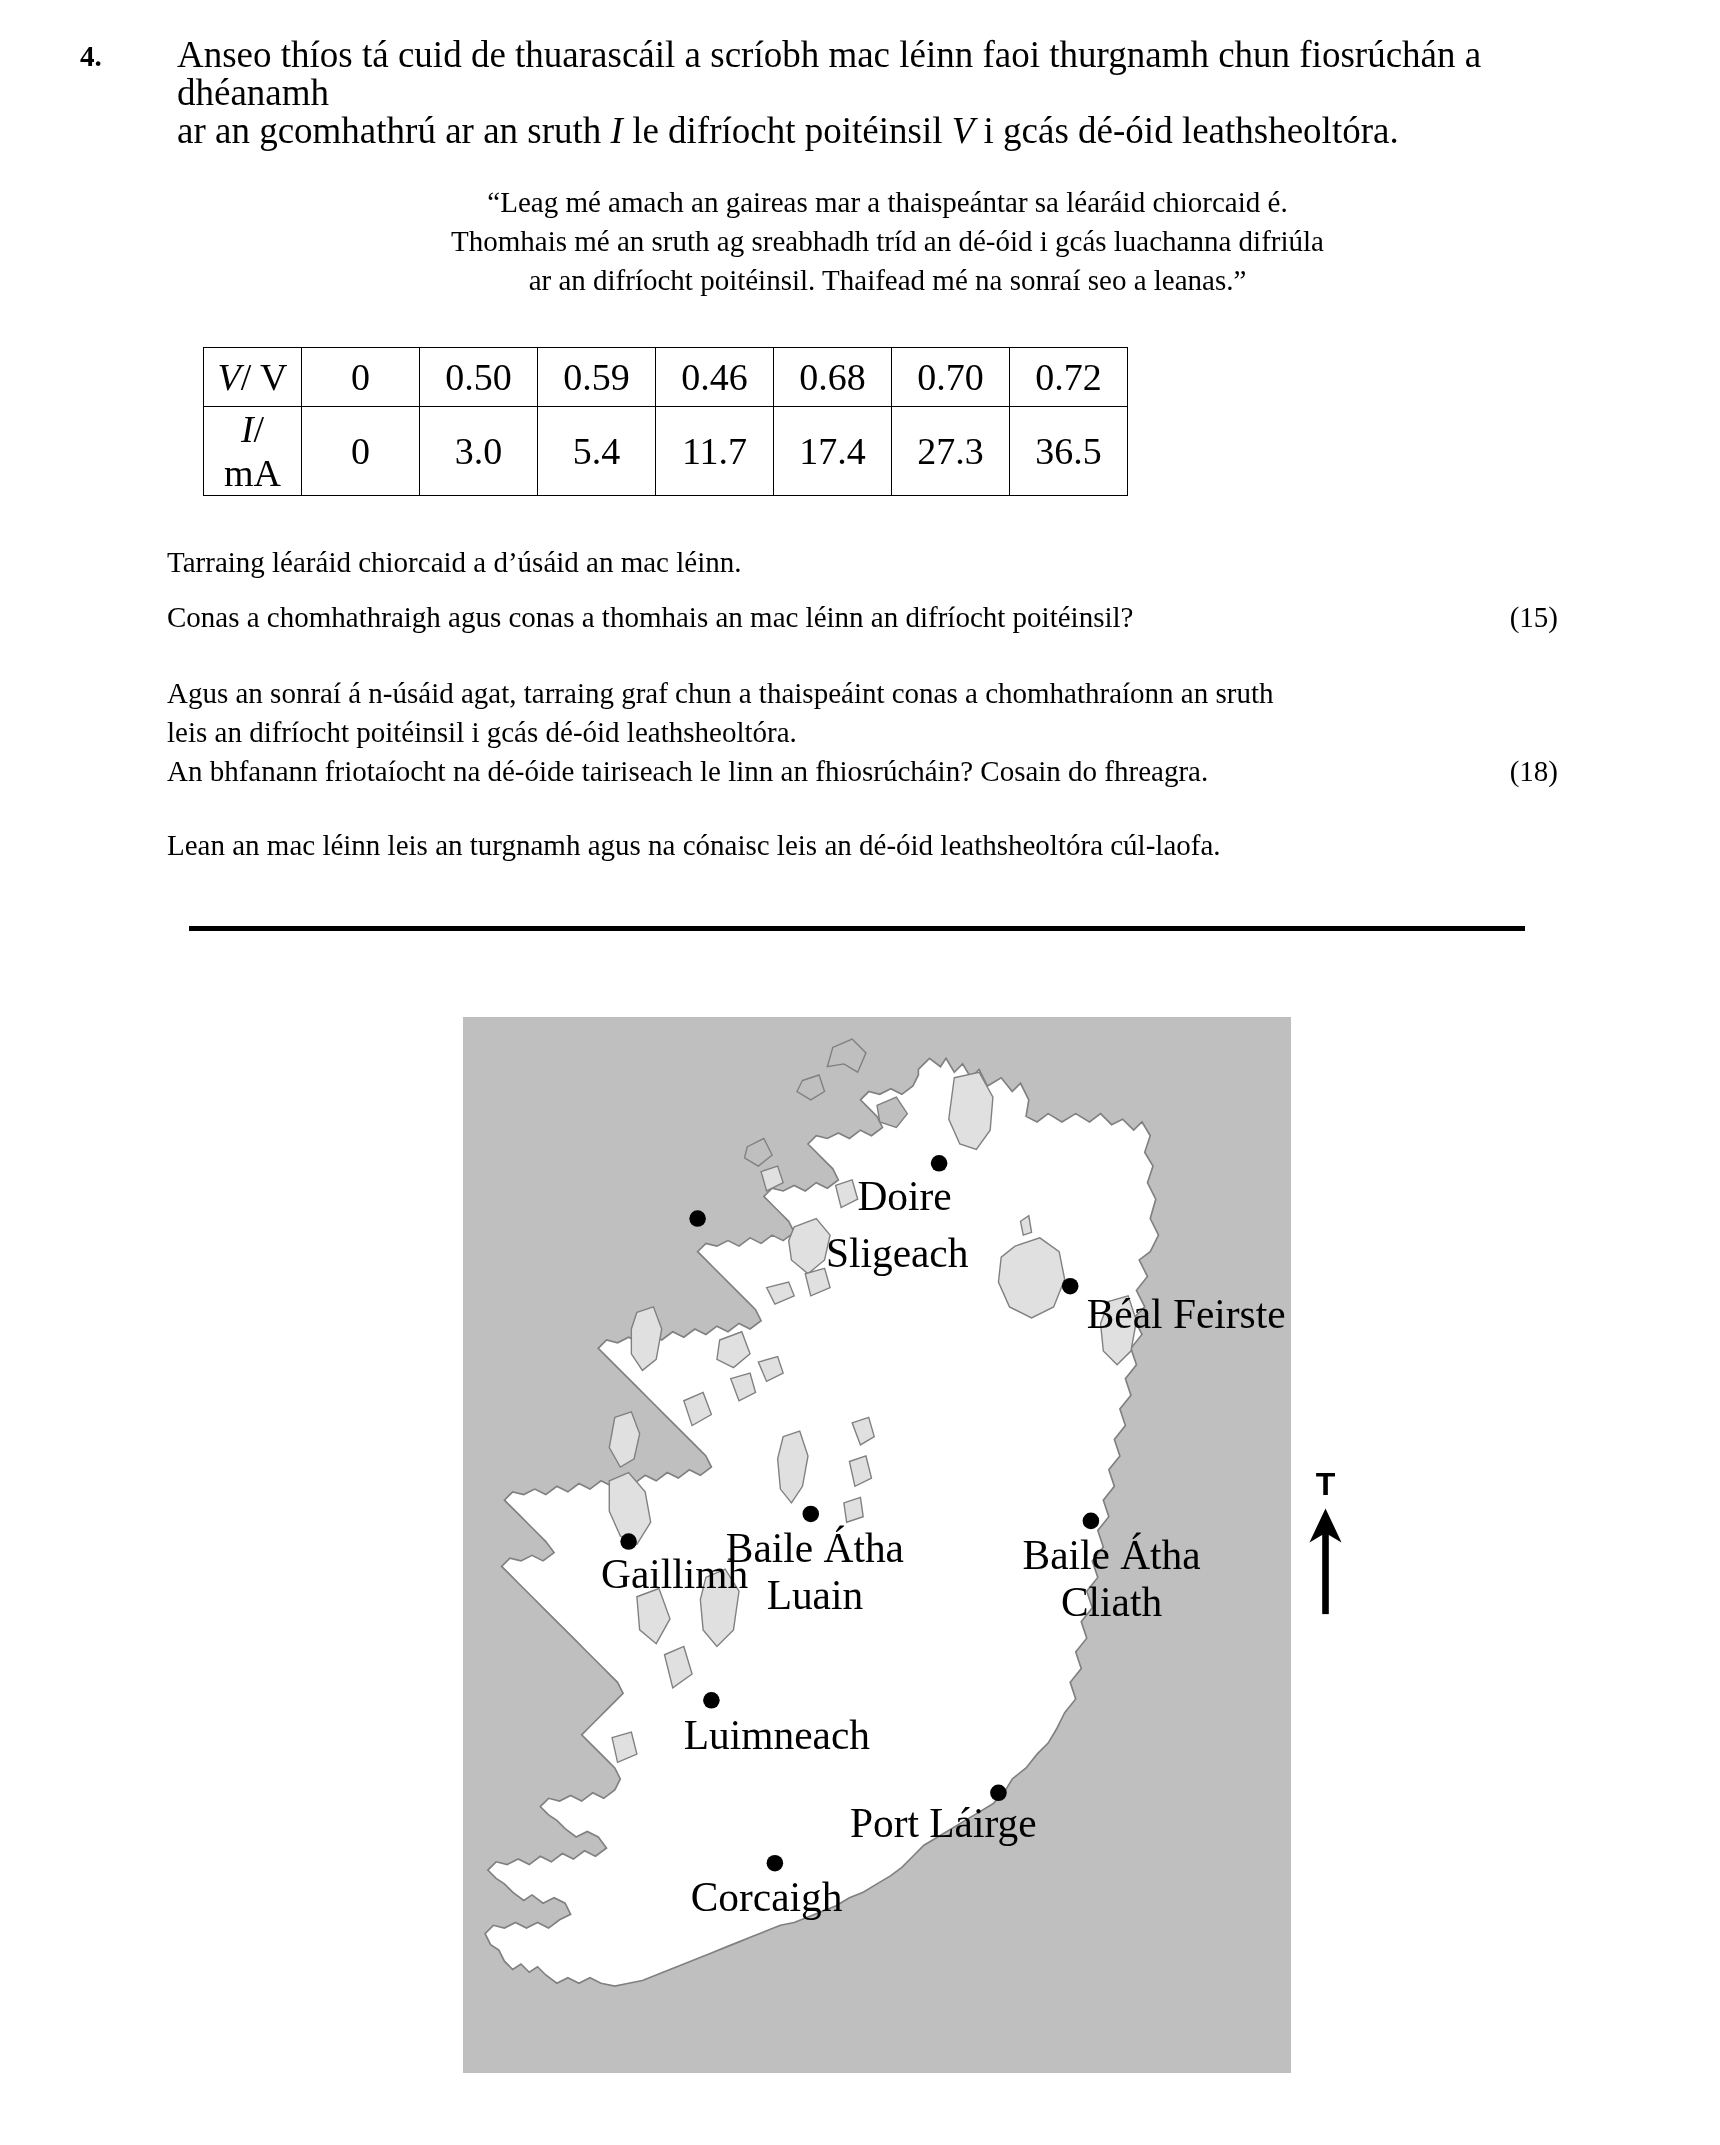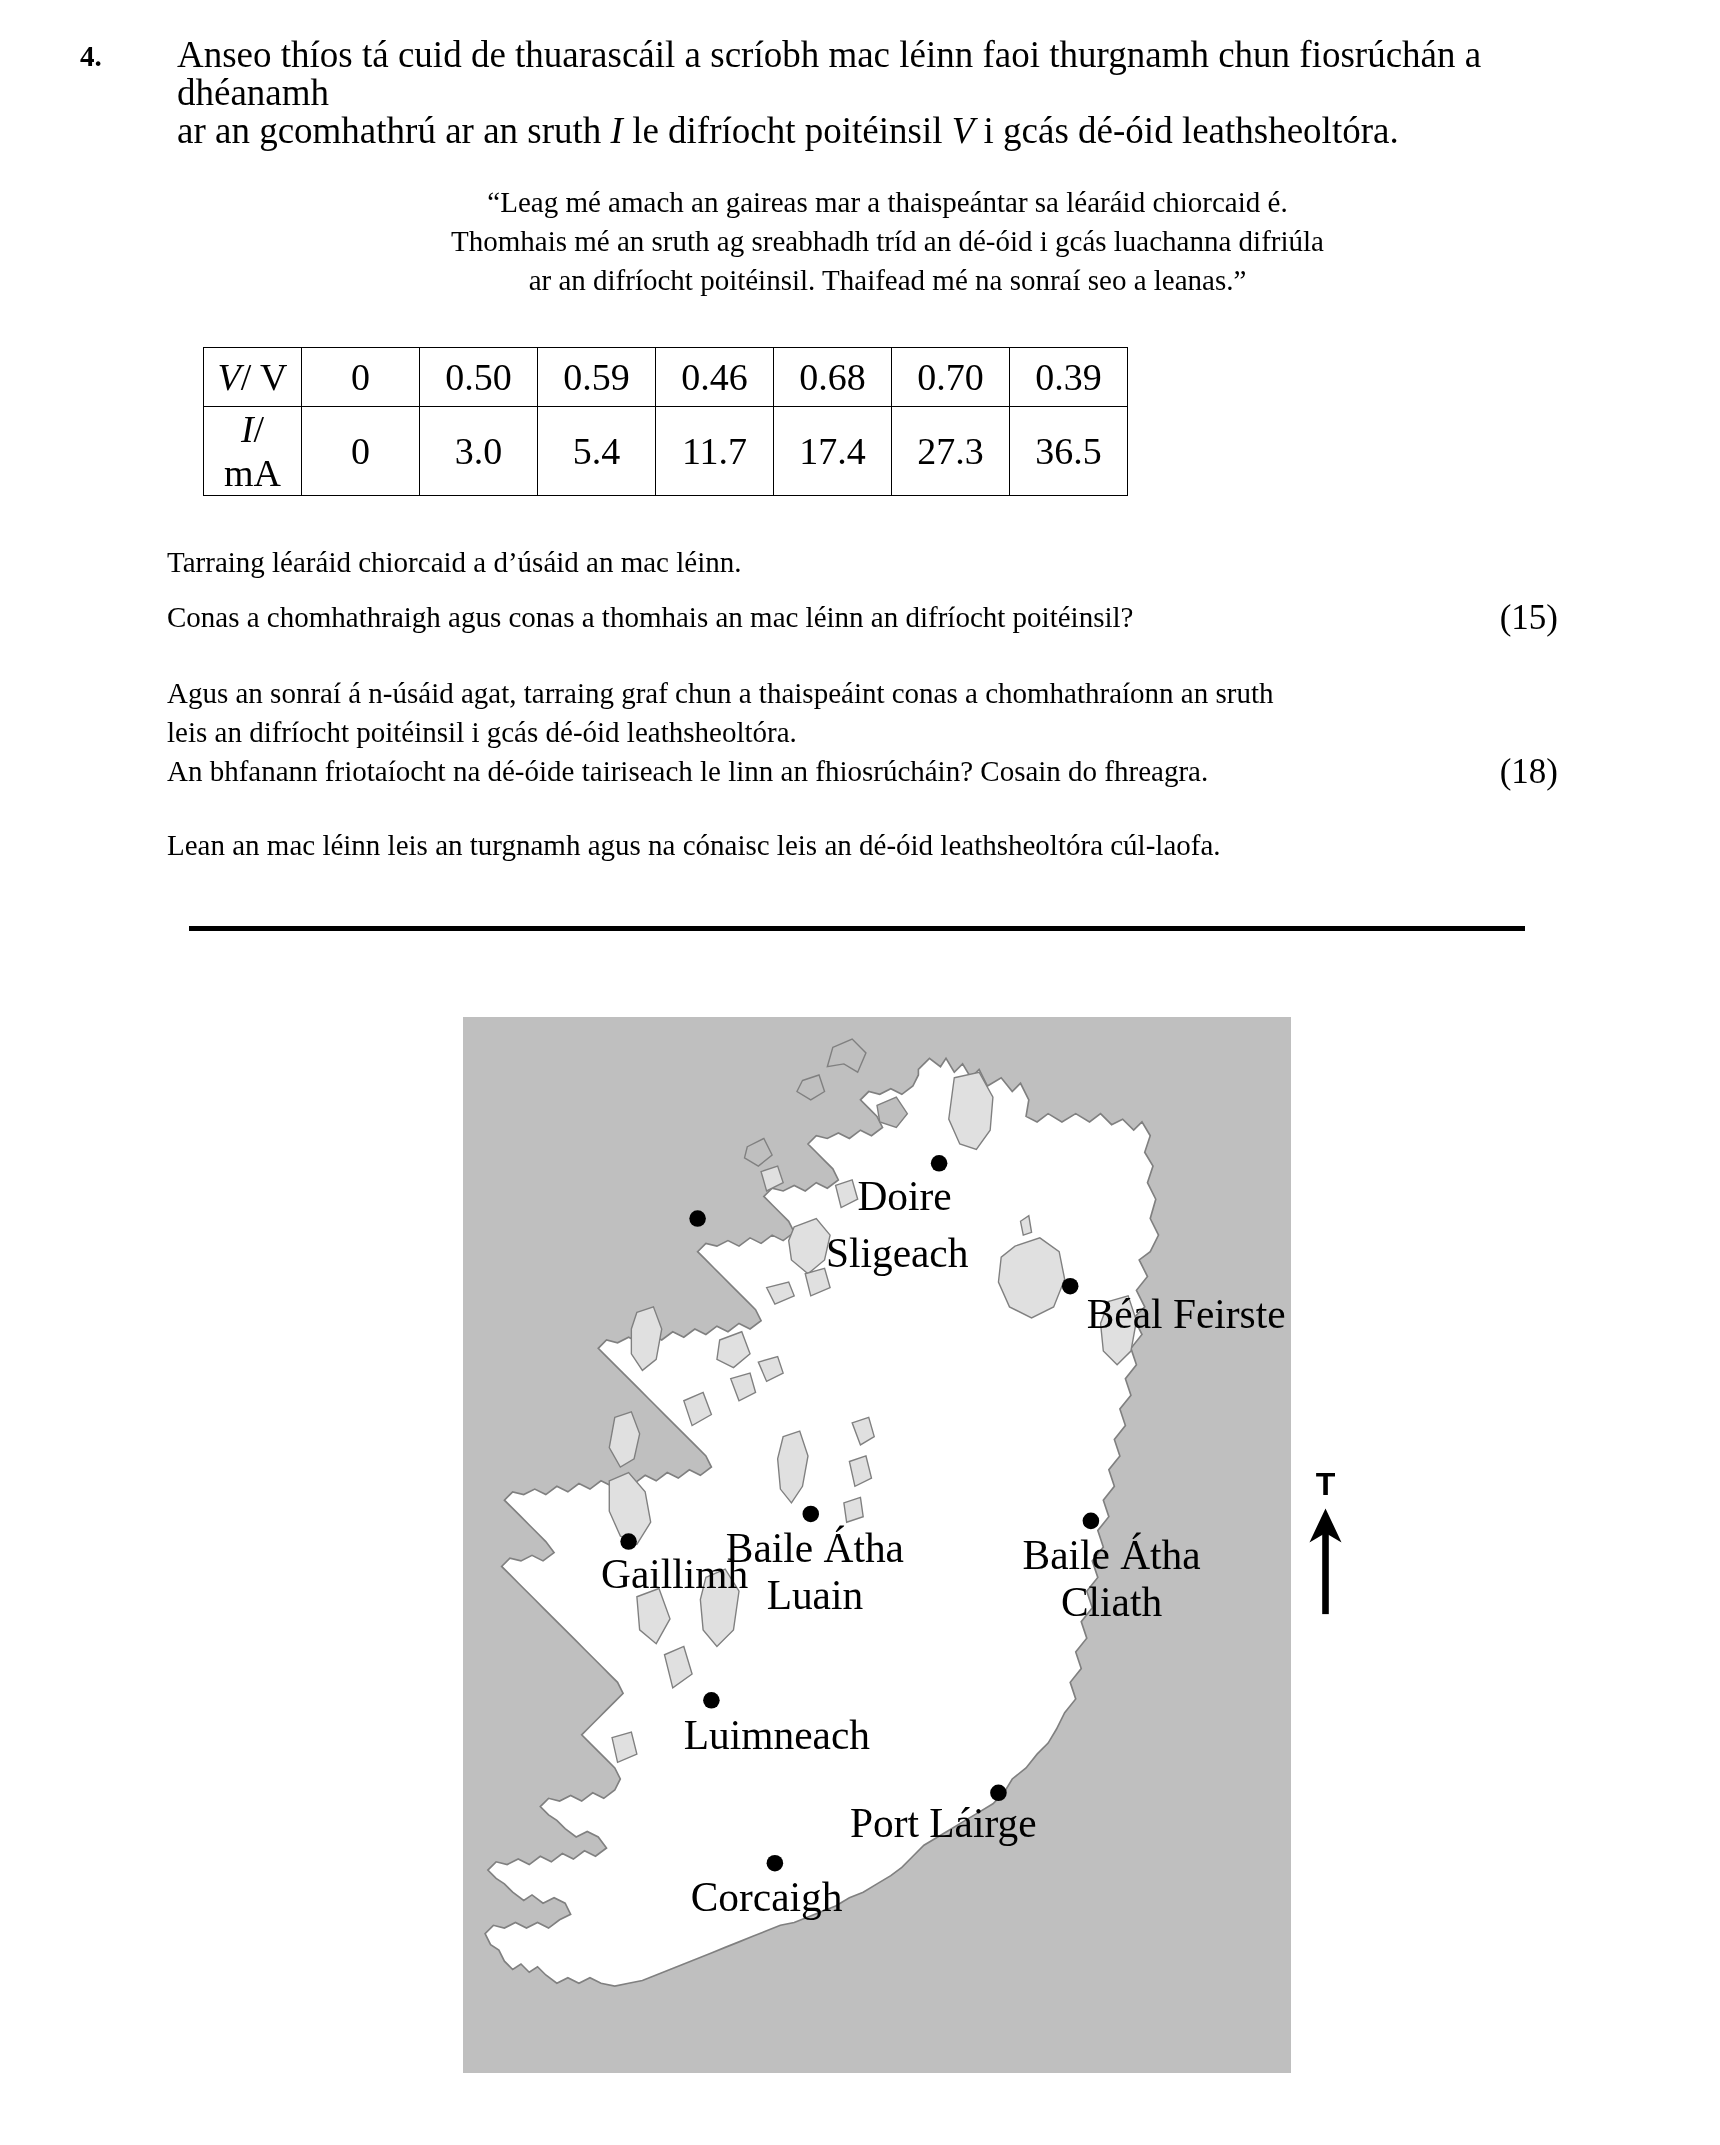--- a/index.html
+++ b/index.html
@@ -84,21 +84,21 @@
   .prompt {
     position: absolute;
     left: 167px;
     width: 1391px;
     font-size: 29px;
     line-height: 39px;
   }
   .marks {
     position: absolute;
     right: 0;
-    font-size: 35px;
+    font-size: 29px;
   }
   .prompt-row {
     position: relative;
     width: 1391px;
   }
 
   
   #divider {
     position: absolute;
     left: 189px;
@@ -158,21 +158,21 @@
   <table id="data-table">
     <tbody>
       <tr>
         <td class="label-cell"><span class="ital">V</span><span>/ V</span></td>
         <td class="val-cell">0</td>
         <td class="val-cell">0.50</td>
         <td class="val-cell">0.59</td>
         <td class="val-cell">0.46</td>
         <td class="val-cell">0.68</td>
         <td class="val-cell">0.70</td>
-        <td class="val-cell">0.39</td>
+        <td class="val-cell">0.72</td>
       </tr>
       <tr>
         <td class="label-cell"><span class="ital">I</span><span>/ mA</span></td>
         <td class="val-cell">0</td>
         <td class="val-cell">3.0</td>
         <td class="val-cell">5.4</td>
         <td class="val-cell">11.7</td>
         <td class="val-cell">17.4</td>
         <td class="val-cell">27.3</td>
         <td class="val-cell">36.5</td>

